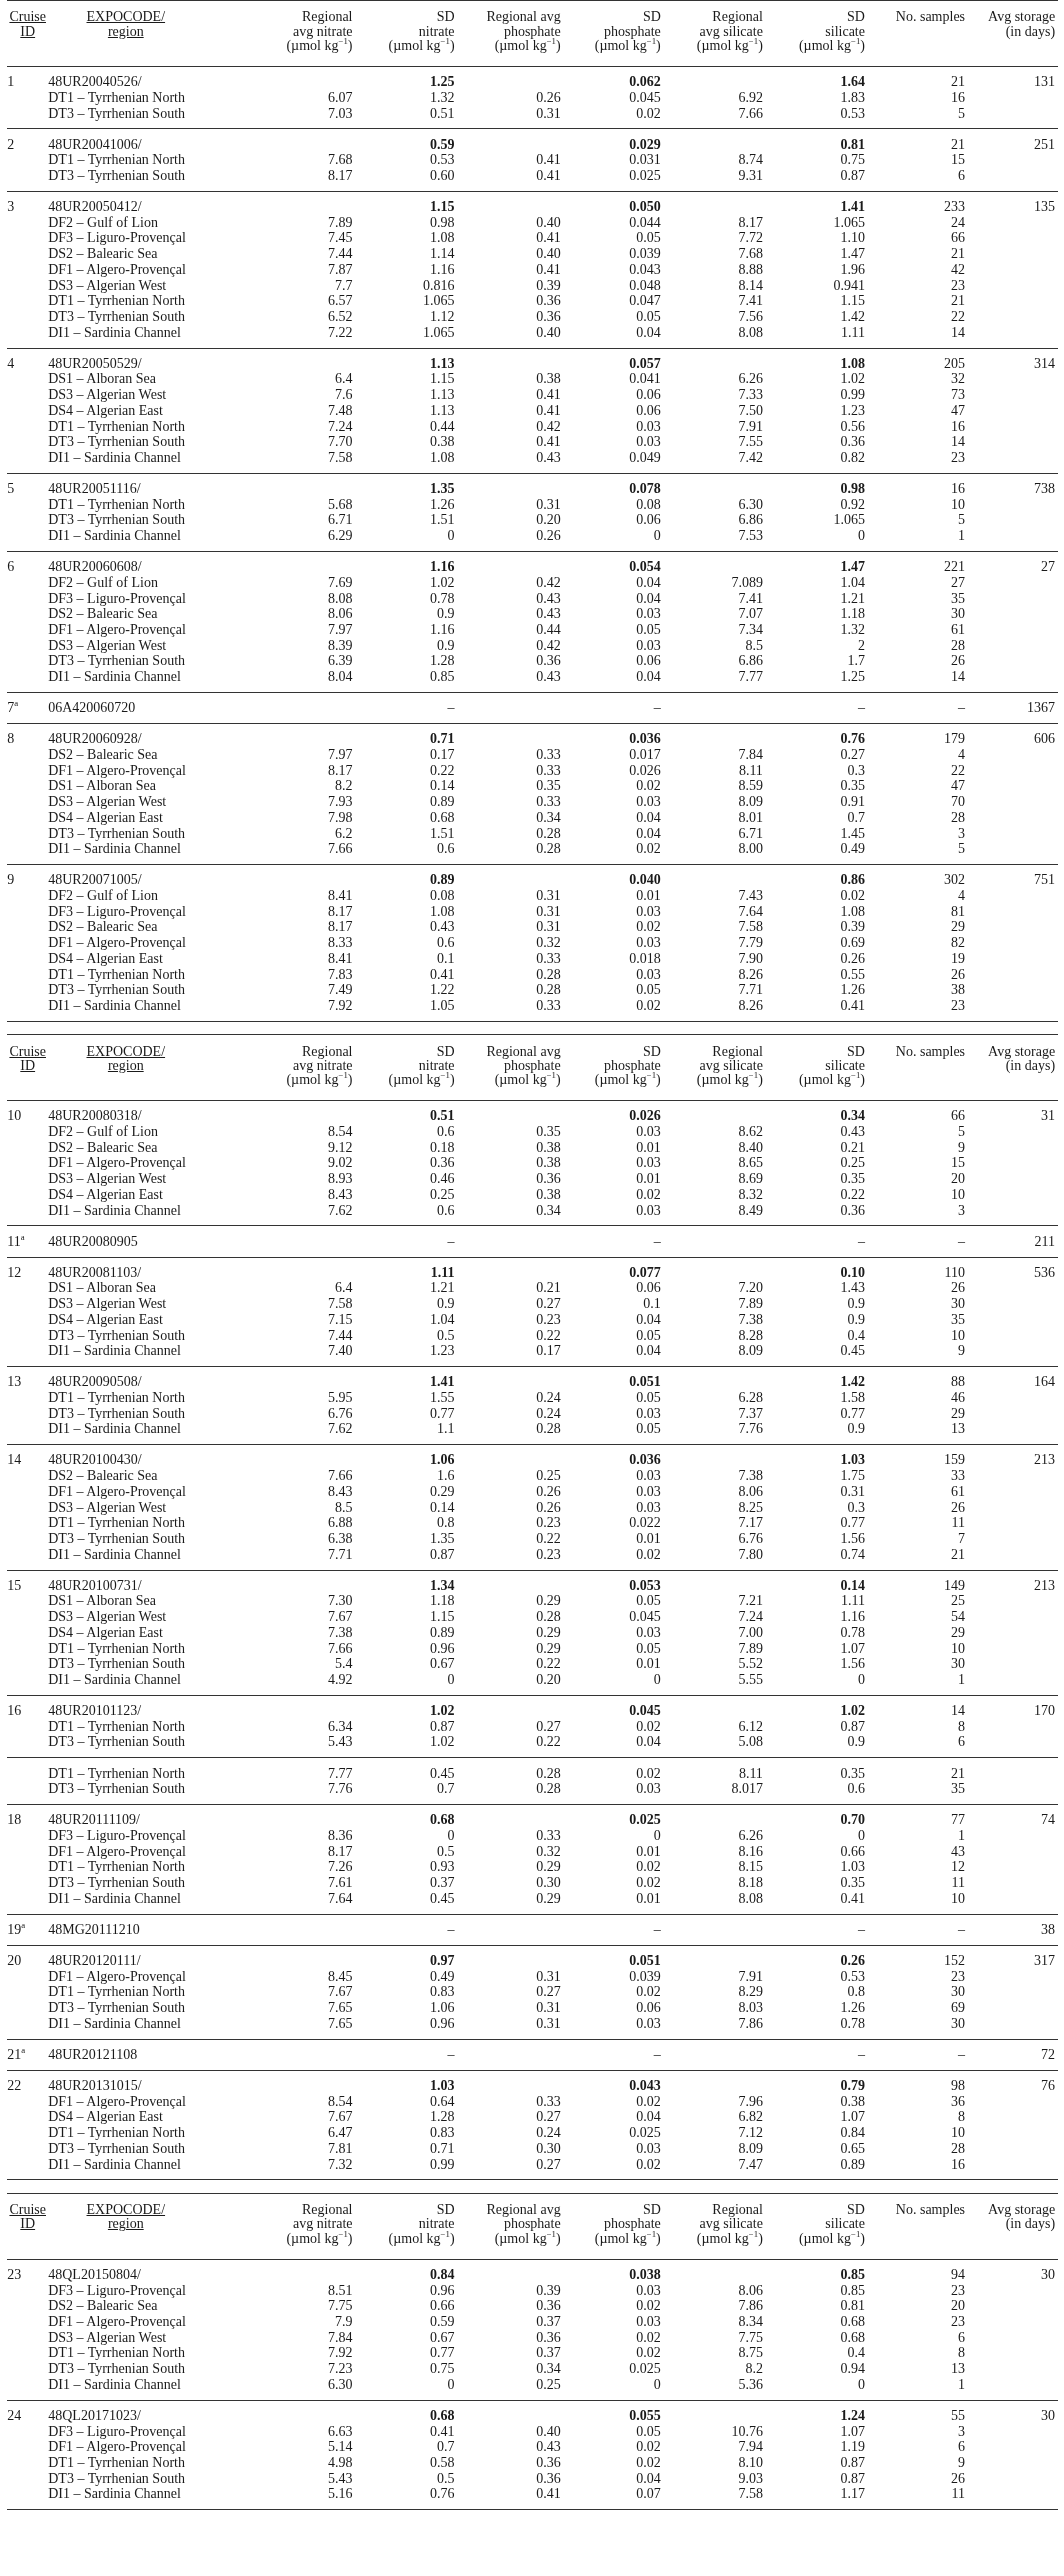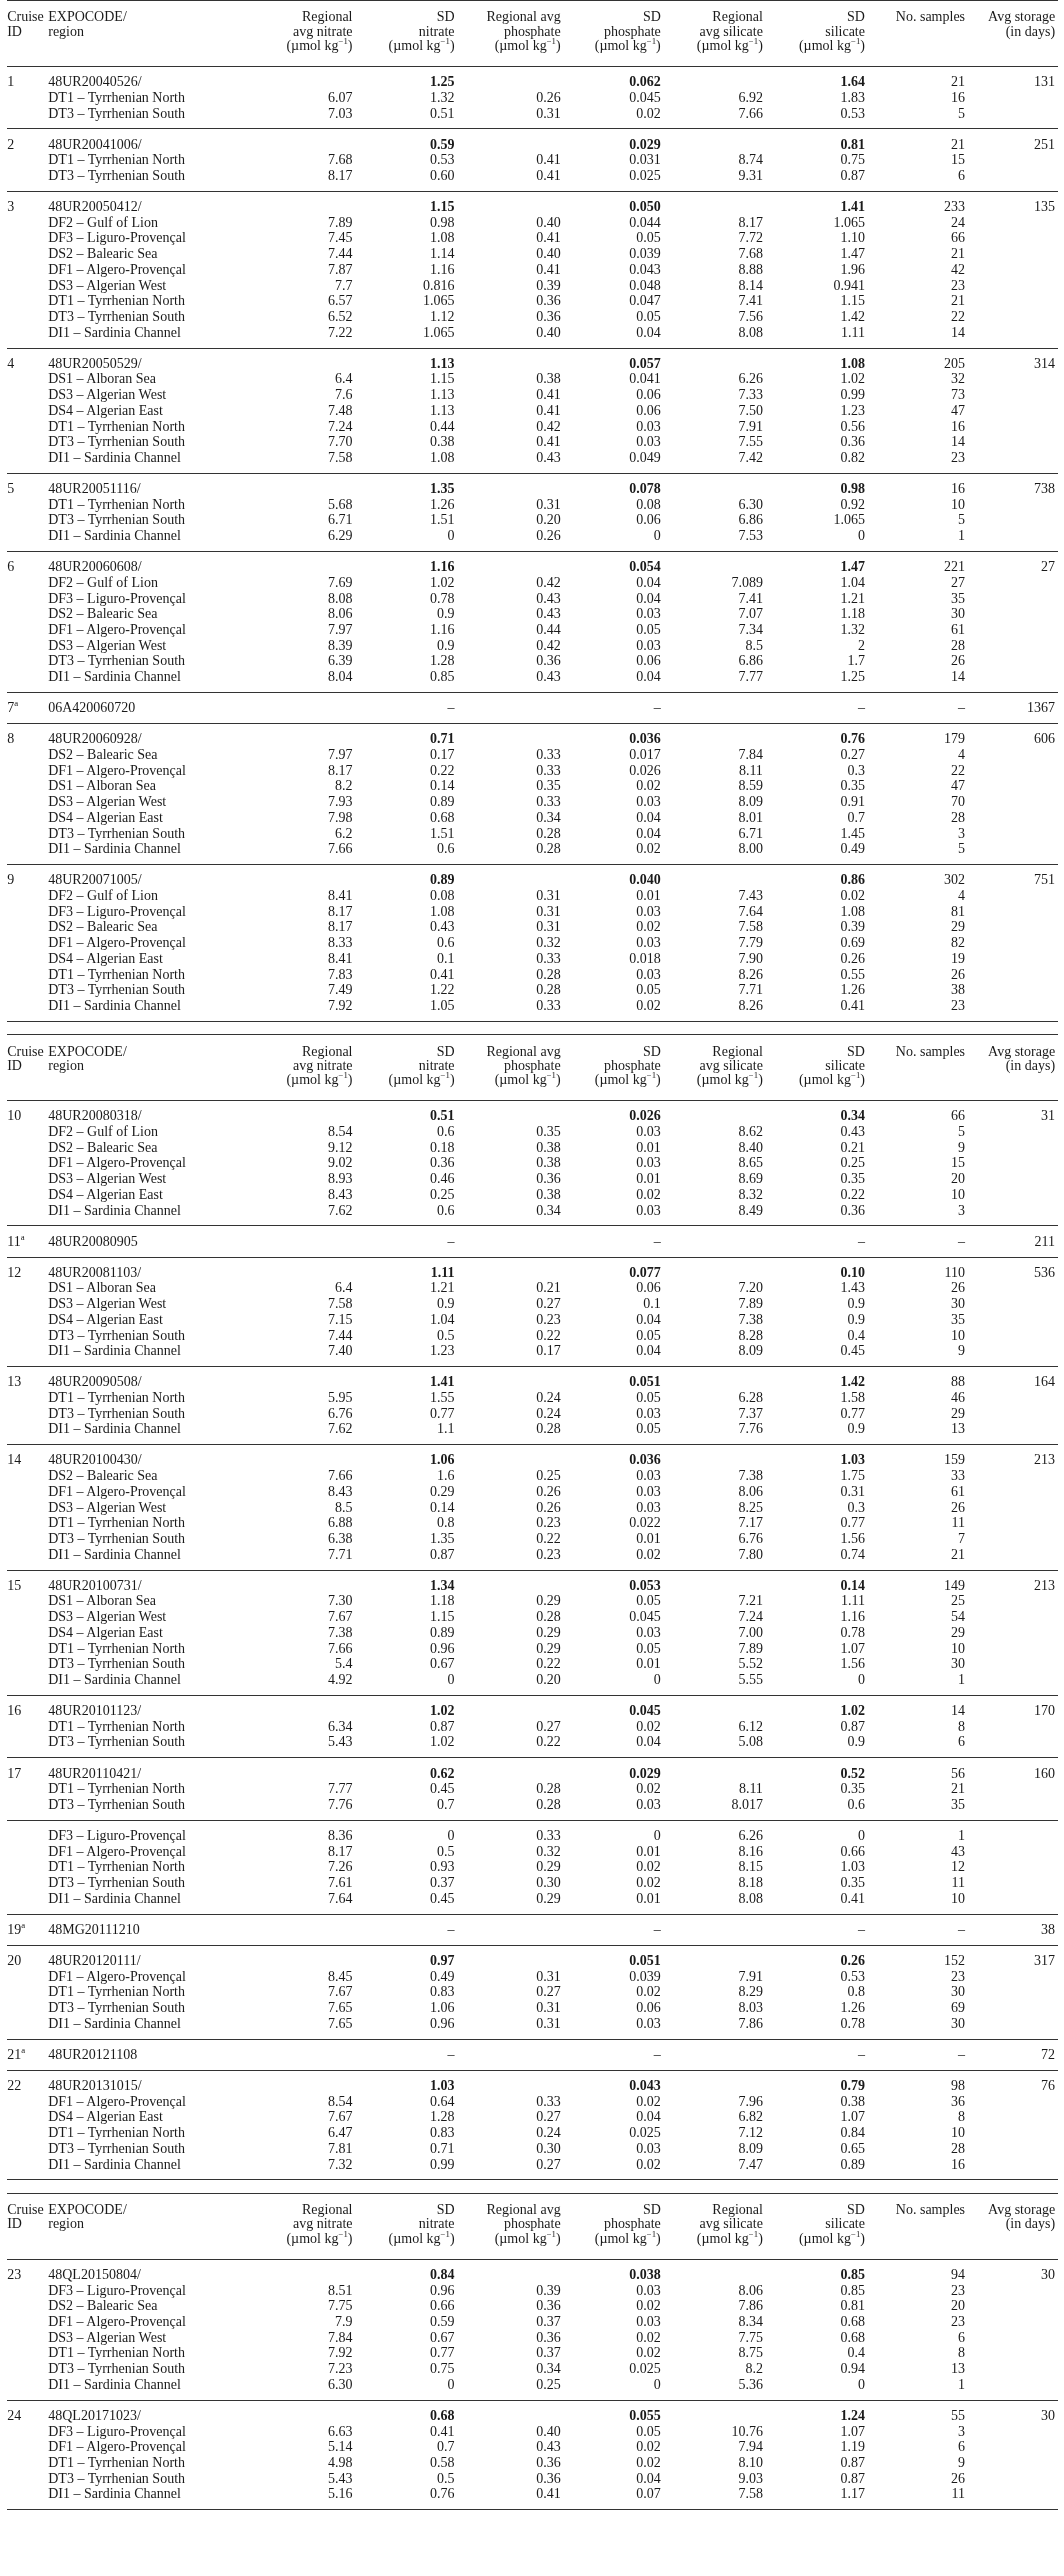--- a/index.html
+++ b/index.html
@@ -2,21 +2,21 @@
 <html style="font-size:8.2px"><head>
 <meta charset="utf-8">
 <style>
   html, body { margin: 0; padding: 0; background: #ffffff; }
   body { width: 1065px; font-family: "Liberation Serif", "DejaVu Serif", serif; color: #1a1a1a; }
   .block { position: relative; width: 1051px; margin-left: 7.2px; }
   .block + .block { margin-top: 12.4px; }
   table { width: 100%; border-collapse: collapse; font-size: 14px; line-height: 15.7px; table-layout: fixed; }
   thead tr { border-top: 1.5px solid #333; border-bottom: 1.5px solid #333; }
   th { font-weight: normal; vertical-align: top; padding: 9.3px 0 12.4px 0; line-height: 14.4px; }
-  th.l { text-align: left; }
+  th.l { text-align: center; text-decoration: underline; }
   th.r, td.r { text-align: right; }
   td { padding: 0; white-space: nowrap; }
   td.l { text-align: left; }
   tbody.group { border-bottom: 1.5px solid #333; }
   tbody.group tr:first-child td { padding-top: 7.2px; }
   tbody.group tr:last-child td { padding-bottom: 7.2px; }
   .b { font-weight: bold; }
   col.c-id { width: 41px; }
   col.c-reg { width: 155px; }
   col.c-n { width: 149px; }
@@ -1165,32 +1165,20 @@
             <td class="r">0.22</td>
             <td class="r">0.04</td>
             <td class="r">5.08</td>
             <td class="r">0.9</td>
             <td class="r">6</td>
             <td class="r pr"></td>
           </tr>
         </tbody>
         <tbody class="group">
           <tr>
-            <td class="l"><span>17</span></td>
-            <td class="l">48UR20110421/</td>
-            <td class="r"></td>
-            <td class="r b">0.62</td>
-            <td class="r"></td>
-            <td class="r b">0.029</td>
-            <td class="r"></td>
-            <td class="r b">0.52</td>
-            <td class="r">56</td>
-            <td class="r pr">160</td>
-          </tr>
-          <tr>
             <td class="l"></td>
             <td class="l">DT1 – Tyrrhenian North</td>
             <td class="r">7.77</td>
             <td class="r">0.45</td>
             <td class="r">0.28</td>
             <td class="r">0.02</td>
             <td class="r">8.11</td>
             <td class="r">0.35</td>
             <td class="r">21</td>
             <td class="r pr"></td>
@@ -1202,20 +1190,32 @@
             <td class="r">0.7</td>
             <td class="r">0.28</td>
             <td class="r">0.03</td>
             <td class="r">8.017</td>
             <td class="r">0.6</td>
             <td class="r">35</td>
             <td class="r pr"></td>
           </tr>
         </tbody>
         <tbody class="group">
+          <tr>
+            <td class="l"><span>18</span></td>
+            <td class="l">48UR20111109/</td>
+            <td class="r"></td>
+            <td class="r b">0.68</td>
+            <td class="r"></td>
+            <td class="r b">0.025</td>
+            <td class="r"></td>
+            <td class="r b">0.70</td>
+            <td class="r">77</td>
+            <td class="r pr">74</td>
+          </tr>
           <tr>
             <td class="l"></td>
             <td class="l">DF3 – Liguro-Provençal</td>
             <td class="r">8.36</td>
             <td class="r">0</td>
             <td class="r">0.33</td>
             <td class="r">0</td>
             <td class="r">6.26</td>
             <td class="r">0</td>
             <td class="r">1</td>

